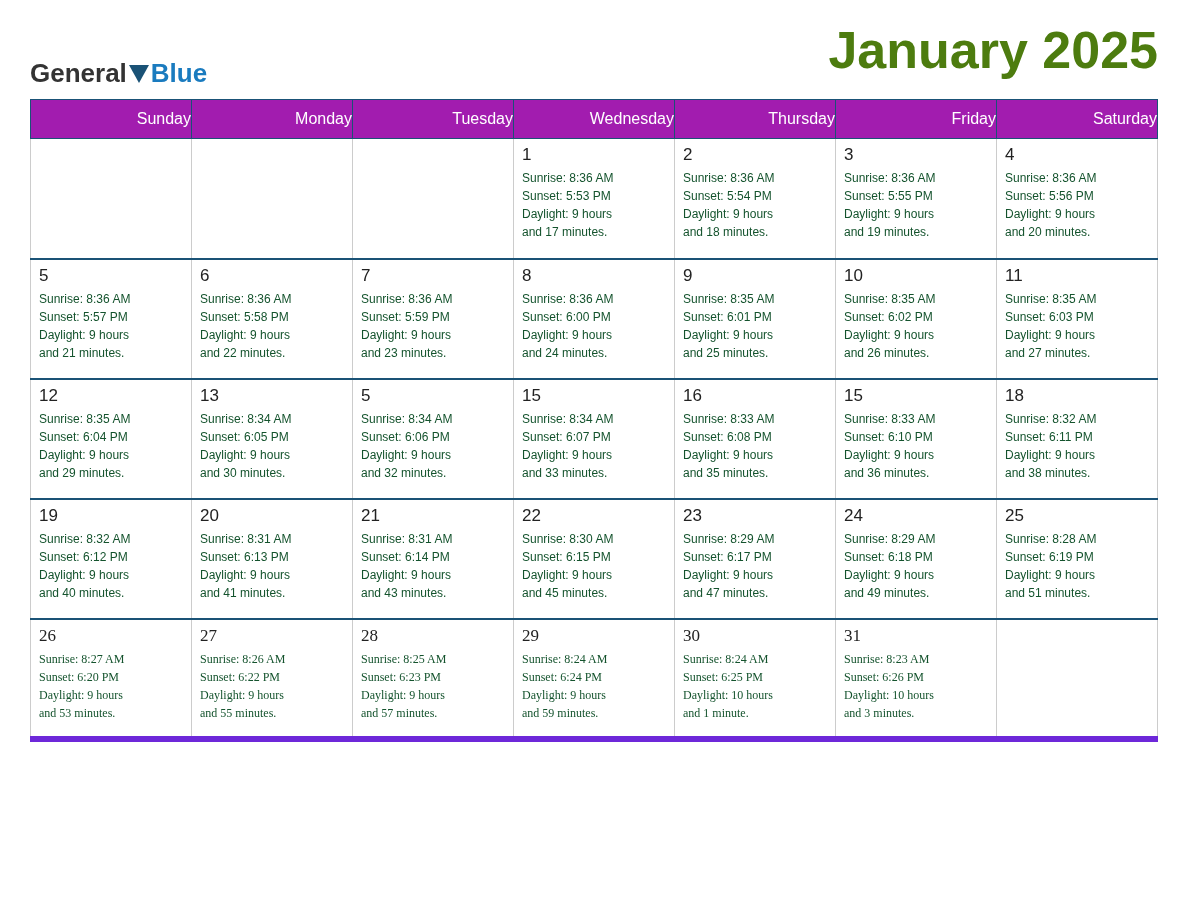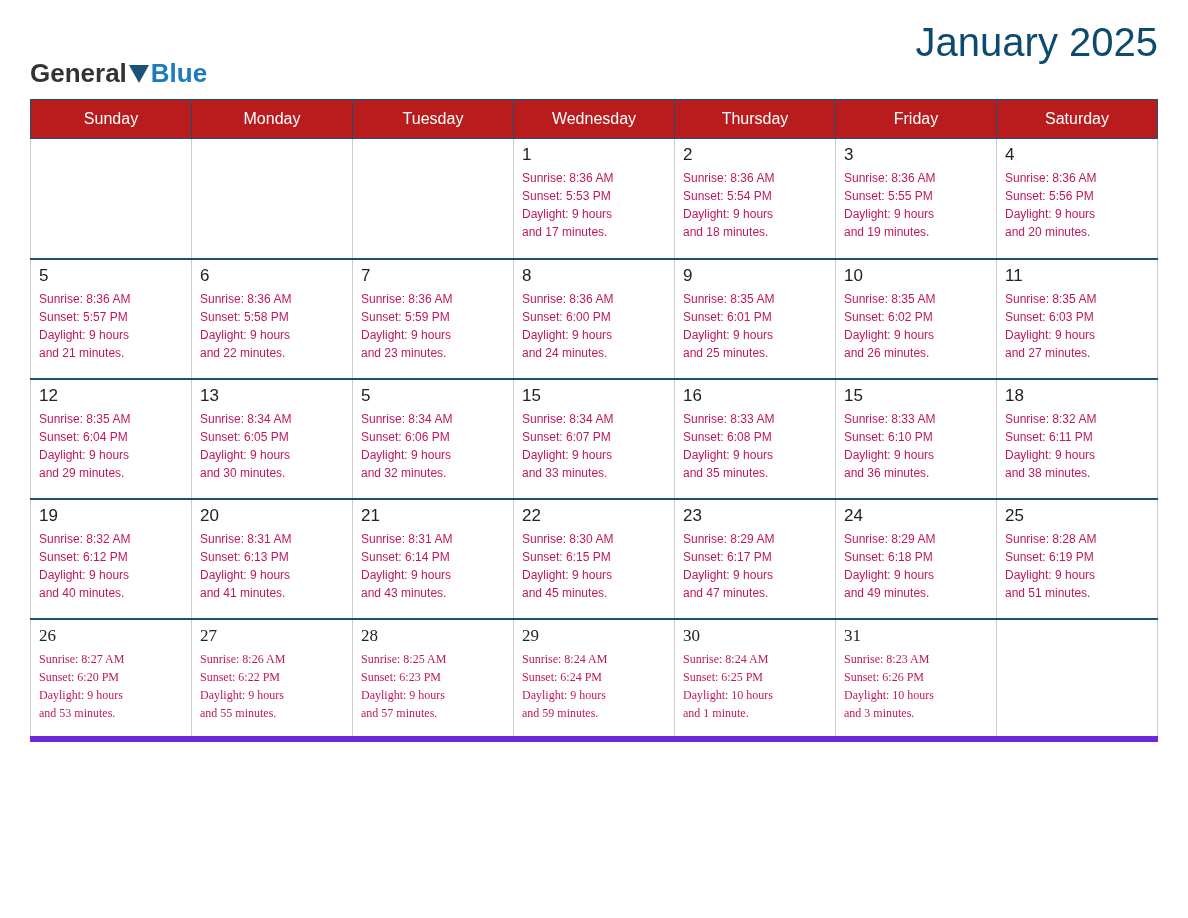--- a/index.html
+++ b/index.html
@@ -39,61 +39,61 @@
       border-right: 10px solid transparent;
       border-top: 18px solid #1a5276;
       margin: 0 2px;
       vertical-align: middle;
     }
     .logo-blue { color: #1a7bbf; font-weight: bold; }
     .title-area {
       text-align: right;
     }
     .month-title {
-      font-size: 40px;
-      font-weight: normal;
-      color: #0c4a6e;
+      font-size: 52px;
+      font-weight: bold;
+      color: #4d7c0f;
     }
     .location-title {
       font-size: 20px;
       color: #444;
       margin-top: 4px;
     }
     .calendar-table {
       width: 100%;
       border-collapse: collapse;
       margin-top: 8px;
     }
     .calendar-table th {
-      background-color: #b91c1c;
+      background-color: #a21caf;
       color: #fff;
       font-size: 16px;
       font-weight: normal;
       padding: 10px 0;
-      text-align: center;
+      text-align: right;
       border: 1px solid #1a5276;
     }
     .calendar-table td {
       vertical-align: top;
       padding: 6px 8px;
       border: 1px solid #ccc;
       width: 14.28%;
       min-height: 100px;
       height: 120px;
     }
     .day-number {
       font-size: 17px;
       font-weight: normal;
       color: #222;
       margin-bottom: 4px;
       display: block;
     }
     .day-info {
       font-size: 12px;
-      color: #be185d;
+      color: #14532d;
       line-height: 1.5;
     }
     .empty-cell {
       background: #fff;
     }
     .calendar-table tr td {
       border-bottom: 2px solid #1a5276;
     }
     .calendar-table tr:last-child td {
       border-bottom: 6px solid #6d28d9;

